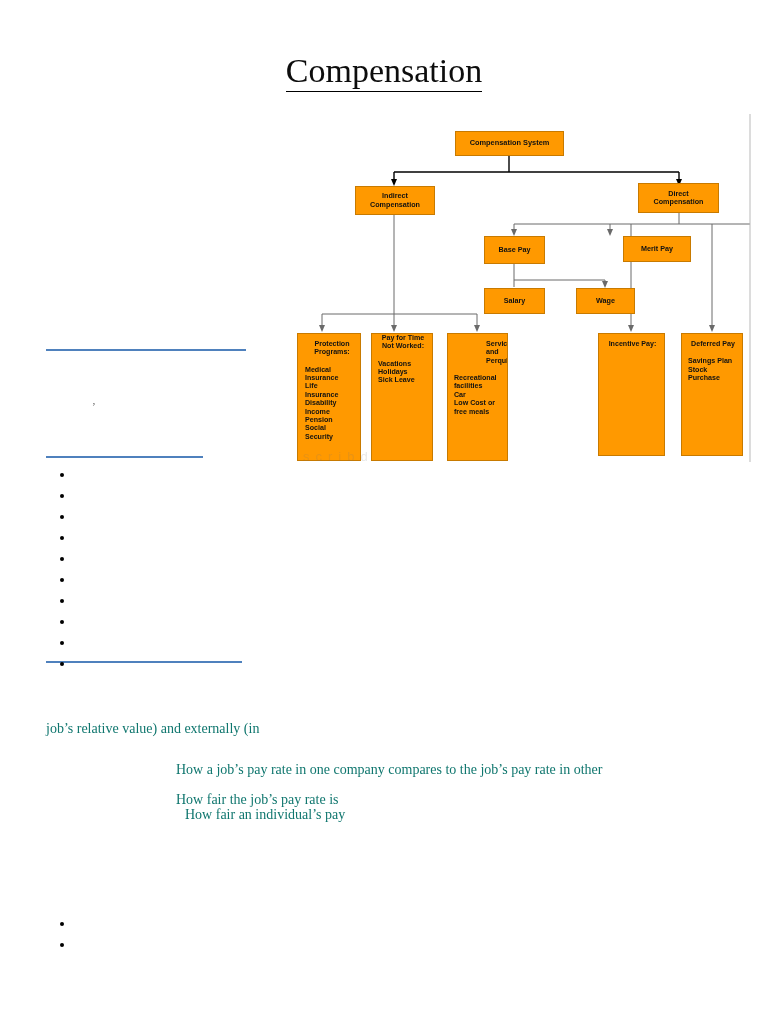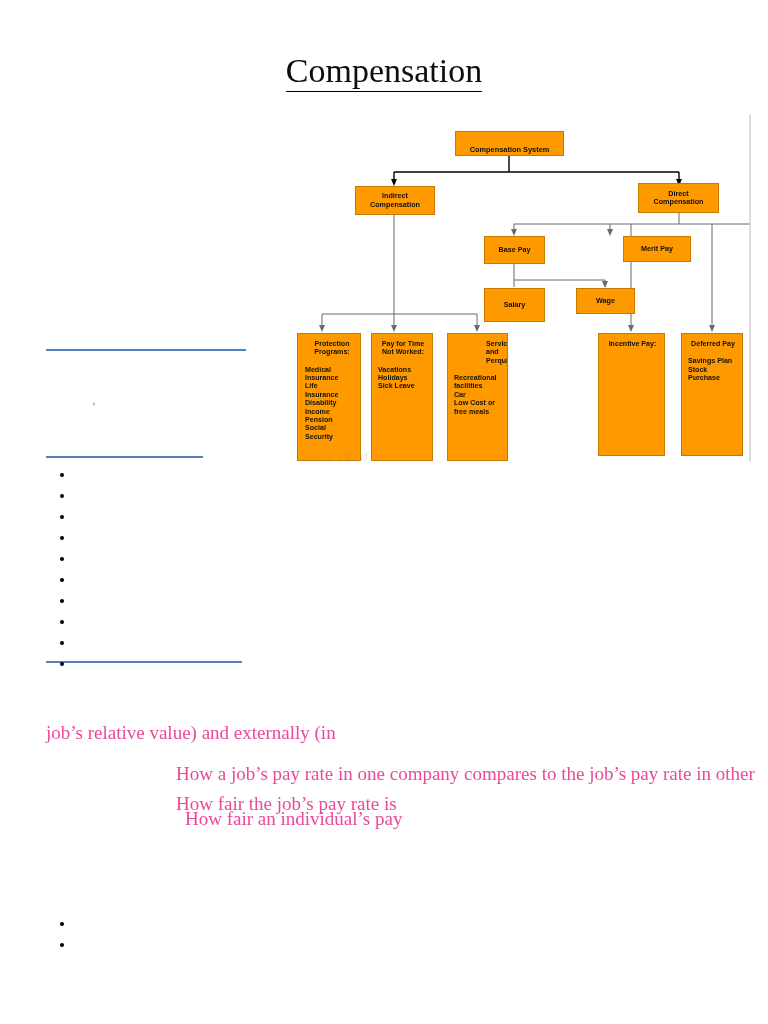--- a/index.html
+++ b/index.html
@@ -95,23 +95,23 @@
   .bullet-list li {
     height: 21px;
     line-height: 21px;
   }
   .bullet-list.tight li { height: 21px; }
 
   
   .para {
     position: absolute;
     font-family: "Liberation Serif", serif;
-    font-size: 19px;
+    font-size: 14px;
     line-height: 1.35;
-    color: #ec4899;
+    color: #0f766e;
     white-space: pre;
   }
 
   .tick-mark {
     position: absolute;
     font-family: "Liberation Serif", serif;
     font-size: 11px;
     color: #555;
   }
 
@@ -165,21 +165,21 @@
   <path d="M322 314 L322 326" stroke="#6a6a6a" stroke-width="1" fill="none"></path>
   <polygon points="322,332 319,325 325,325" fill="#6a6a6a"></polygon>
   <path d="M394 314 L394 326" stroke="#6a6a6a" stroke-width="1" fill="none"></path>
   <polygon points="394,332 391,325 397,325" fill="#6a6a6a"></polygon>
   <path d="M477 314 L477 326" stroke="#6a6a6a" stroke-width="1" fill="none"></path>
   <polygon points="477,332 474,325 480,325" fill="#6a6a6a"></polygon>
 
   <path d="M750 114 L750 462" stroke="#b9b9b9" stroke-width="1" fill="none"></path>
 </svg>
 
-<div class="dbox n-root" style="left:455px; top:131px; width:109px; height:25px; display:flex; align-items:flex-end; justify-content:center;">
+<div class="dbox n-root" style="left:455px; top:131px; width:109px; height:25px; display:flex; align-items:center; justify-content:center;">
   <span class="hd">Compensation System</span>
 </div>
 
 <div class="dbox n-mid" style="left:355px; top:186px; width:80px; height:29px; display:flex; align-items:center; justify-content:center;">
   <span class="hd" style="white-space:pre-line;">Indirect
 Compensation</span>
 </div>
 
 <div class="dbox n-mid" style="left:638px; top:183px; width:81px; height:30px; display:flex; align-items:center; justify-content:center;">
   <span class="hd" style="white-space:pre-line;">Direct
@@ -187,21 +187,21 @@
 </div>
 
 <div class="dbox n-small" style="left:484px; top:236px; width:61px; height:28px; display:flex; align-items:center; justify-content:center;">
   <span class="hd">Base Pay</span>
 </div>
 
 <div class="dbox n-small" style="left:575px; top:236px; width:68px; height:26px; display:flex; align-items:center; justify-content:center;margin-left:48px;">
   <span class="hd">Merit Pay</span>
 </div>
 
-<div class="dbox n-small" style="left:484px; top:288px; width:61px; height:34px; display:flex; align-items:center; justify-content:center;">
+<div class="dbox n-small" style="left:484px; top:288px; width:61px; height:26px; display:flex; align-items:center; justify-content:center;">
   <span class="hd">Salary</span>
 </div>
 
 <div class="dbox n-small" style="left:576px; top:288px; width:59px; height:26px; display:flex; align-items:center; justify-content:center;">
   <span class="hd">Wage</span>
 </div>
 
 <div class="dbox n-leaf leaf" style="left:297px; top:333px; width:64px; height:128px; padding:6px 1px 0 7px;">
   <span class="hd" style="white-space:pre-line; text-align:center;">Protection
 Programs:</span>
@@ -209,21 +209,21 @@
 Insurance
 Life
 Insurance
 Disability
 Income
 Pension
 Social
 Security</span>
 </div>
 
-<div class="dbox n-leaf leaf" style="left:371px; top:333px; width:62px; height:128px; padding:6px 4px 0 6px;">
+<div class="dbox n-leaf leaf" style="left:371px; top:333px; width:62px; height:128px; padding:0 4px 0 6px;">
   <span class="hd" style="white-space:pre-line; text-align:center;">Pay for Time
 Not Worked:</span>
   <span class="body">Vacations
 Holidays
 Sick Leave</span>
 </div>
 
 <div class="dbox n-leaf leaf" style="left:447px; top:333px; width:61px; height:128px; padding:6px 4px 0 6px;">
   <span class="hd" style="white-space:pre-line; text-align:left;margin-left:32px;">Services and
 Perquisites</span>

